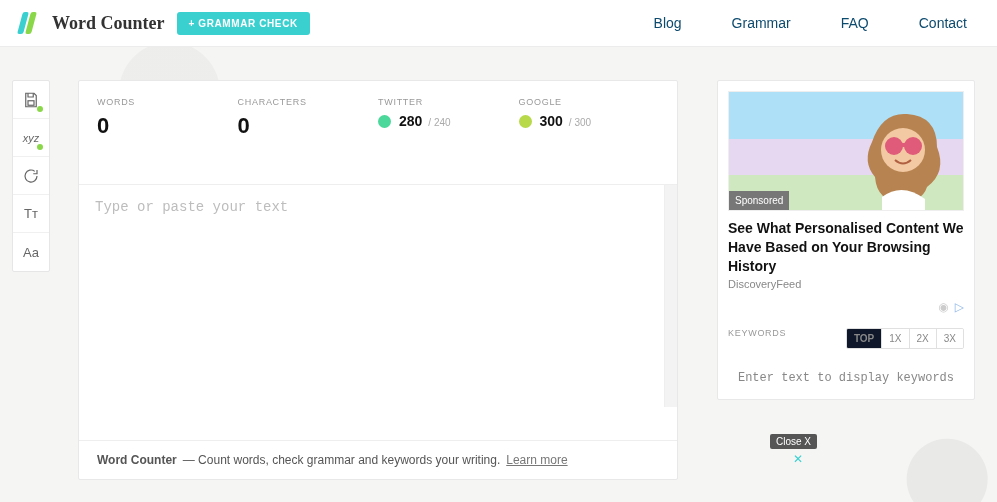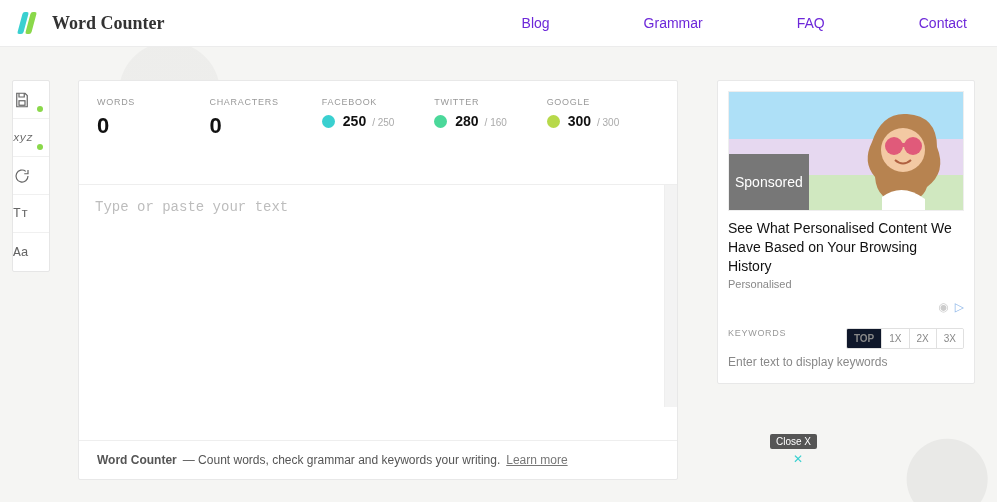--- a/index.html
+++ b/index.html
@@ -6,29 +6,29 @@
 body { font-family: -apple-system, BlinkMacSystemFont, "Segoe UI", Arial, sans-serif; background:#f5f5f3; color:#333; width:997px; height:502px; overflow:hidden; position:relative; }
 
 .hdr { background:#fff; height:47px; display:flex; align-items:center; padding:0 30px 0 20px; border-bottom:1px solid #ececec; }
 .logo-stripes { display:flex; gap:2px; margin-right:18px; transform:skewX(-15deg); }
 .logo-stripes span { width:6px; height:22px; border-radius:2px; }
 .logo-stripes span:nth-child(1){ background:#3ad0d0; }
 .logo-stripes span:nth-child(2){ background:#8ad84a; }
 .title { font-family:Georgia,serif; font-weight:bold; font-size:18px; margin-right:12px; }
 .gram-btn { background:#3ad0d0; color:#fff; font-size:10px; font-weight:bold; letter-spacing:0.06em; padding:6px 12px; border:none; border-radius:3px; cursor:pointer; }
 .nav { margin-left:auto; display:flex; gap:50px; font-size:14px; color:#333; }
-.nav a { text-decoration:none; color:#6d28d9; cursor:pointer;margin-left:44px; }
+.nav a { text-decoration:none; color:#0c4a6e; cursor:pointer; }
 
 .bg-doodle { position:absolute; inset:47px 0 0 0; background:
   radial-gradient(circle at 17% 10%, rgba(0,0,0,0.03) 0 50px, transparent 51px),
   radial-gradient(circle at 95% 95%, rgba(0,0,0,0.05) 0 40px, transparent 41px);
   pointer-events:none; }
 
 .rail { position:absolute; left:12px; top:80px; width:38px; background:#fff; border:1px solid #e6e6e6; border-radius:2px; display:flex; flex-direction:column; align-items:center; }
-.rail-item { width:100%; height:38px; display:flex; align-items:center; color:#666; position:relative; cursor:pointer; border-bottom:1px solid #f0f0f0; font-family:Liberation Mono, monospace; }
+.rail-item { width:100%; height:38px; display:flex; align-items:center; justify-content:center; color:#666; position:relative; cursor:pointer; border-bottom:1px solid #f0f0f0; font-family:Liberation Sans, sans-serif; }
 .rail-item:last-child { border-bottom:none; }
 .rail-item .dot { position:absolute; right:6px; bottom:6px; width:6px; height:6px; border-radius:50%; background:#8ad84a; }
 .rail svg { width:18px; height:18px; stroke:#666; fill:none; stroke-width:1.6; }
 
 .card { position:absolute; left:78px; top:80px; width:600px; height:400px; background:#fff; border:1px solid #e8e8e8; border-radius:2px; display:flex; flex-direction:column;gap:33px; }
 .stats { display:flex; padding:16px 18px 12px; gap:0; }
 .stat { flex:1; }
 .stat-lbl { font-size:9px; letter-spacing:0.08em; color:#999; text-transform:uppercase; margin-bottom:6px; }
 .stat-val-row { display:flex; align-items:baseline; gap:6px; }
 .stat-big { font-size:22px; font-weight:800; color:#111; }
@@ -40,43 +40,44 @@
 textarea.ta { width:100%; height:100%; resize:none; border:none; outline:none; padding:14px 16px; font-family:"Courier New",monospace; font-size:14px; color:#333; }
 textarea.ta::placeholder { color:#bdbdbd; }
 .ta-wrap::after { content:""; position:absolute; right:0; top:0; bottom:0; width:12px; background:linear-gradient(#f3f3f3,#f3f3f3); border-left:1px solid #eee; }
 .scrolltop { position:absolute; right:2px; top:2px; width:8px; height:8px; color:#999; font-size:9px; }
 .cardfoot { border-top:1px solid #eee; padding:12px 18px; font-size:12px; color:#555; display:flex; align-items:baseline; gap:6px; }
 .cardfoot a { color:#777; text-decoration:underline; cursor:pointer; }
 
 .side { position:absolute; right:22px; top:80px; width:258px; background:#fff; border:1px solid #e8e8e8; border-radius:2px; padding:10px 10px 14px; }
 .ad-img { width:100%; height:120px; background:linear-gradient(180deg,#aee0f7 0 40%,#e6d8f0 40% 70%,#d0e8c0 70% 100%); position:relative; border:1px solid #eee; overflow:hidden; }
 .ad-img .person { position:absolute; right:6px; top:10px; width:110px; height:110px; }
-.ad-tag { position:absolute; left:0; bottom:0; background:#777; color:#fff; font-size:14px; padding:20px 6px; }
-.ad-title { font-size:14px; font-weight:400; line-height:1.35; margin-top:8px; color:#111; }
+.ad-tag { position:absolute; left:0; bottom:0; background:#777; color:#fff; font-size:10px; padding:4px 6px; }
+.ad-title { font-size:14px; font-weight:700; line-height:1.35; margin-top:8px; color:#111; }
 .ad-src { font-size:11px; color:#888; margin-top:2px; }
 .ad-icons { display:flex; justify-content:flex-end; gap:6px; margin-top:10px; color:#8fb7e8; font-size:12px; }
 .kw-row { display:flex; margin-top:14px; }
 .kw-lbl { font-size:9px; letter-spacing:0.08em; color:#999; flex:1; }
 .kw-tabs { display:flex; border:1px solid #e0e0e0; border-radius:2px; overflow:hidden; }
 .kw-tabs button { background:#fff; border:none; border-left:1px solid #e0e0e0; font-size:10px; color:#888; padding:4px 7px; cursor:pointer; }
 .kw-tabs button:first-child { border-left:none; background:#0f172a; font-weight:600; }
-.kw-empty { font-size:12px; color:#888; margin-top:6px; }
+.kw-empty { text-align:center; font-size:12px; color:#888; margin-top:22px;font-family:Liberation Mono, monospace; }
 
 .closex { position:absolute; left:770px; top:434px; background:#555; color:#fff; font-size:10px; padding:2px 6px; border-radius:2px; cursor:pointer; }
 .x-ic { position:absolute; left:793px; top:452px; color:#3ad0d0; font-size:12px; cursor:pointer; }
 </style>
 </head>
 <body>
 
 <div class="hdr">
   <div class="logo-stripes">
       <span></span>
       <span></span>
     </div>
   <div class="title">Word Counter</div>
+  <button class="gram-btn">+ GRAMMAR CHECK</button>
   <nav class="nav">
     <a>Blog</a>
     <a>Grammar</a>
     <a>FAQ</a>
     <a>Contact</a>
   </nav>
 </div>
 
 <div class="bg-doodle"></div>
 
@@ -111,33 +112,25 @@
   <div class="stats">
     <div class="stat">
       <div class="stat-lbl">WORDS</div>
       <div class="stat-big">0</div>
     </div>
     <div class="stat">
       <div class="stat-lbl">CHARACTERS</div>
       <div class="stat-big">0</div>
     </div>
     <div class="stat">
-      <div class="stat-lbl">FACEBOOK</div>
-      <div class="stat-val-row">
-        <span class="sw fb"></span>
-        <span class="stat-bold">250</span>
-        <span class="stat-max">/ 250</span>
-      </div>
-    </div>
-    <div class="stat">
       <div class="stat-lbl">TWITTER</div>
       <div class="stat-val-row">
         <span class="sw tw"></span>
         <span class="stat-bold">280</span>
-        <span class="stat-max">/ 160</span>
+        <span class="stat-max">/ 240</span>
       </div>
     </div>
     <div class="stat">
       <div class="stat-lbl">GOOGLE</div>
       <div class="stat-val-row">
         <span class="sw gg"></span>
         <span class="stat-bold">300</span>
         <span class="stat-max">/ 300</span>
       </div>
     </div>
@@ -160,21 +153,21 @@
       <circle cx="56" cy="48" r="22" fill="#f3c9a3"></circle>
       <circle cx="47" cy="44" r="9" fill="#e05a7a"></circle>
         <circle cx="66" cy="44" r="9" fill="#e05a7a"></circle>
       <rect x="54" y="41" width="6" height="4" fill="#e05a7a"></rect>
       <path d="M48 58 Q56 65 64 58" stroke="#b06040" stroke-width="2" fill="none"></path>
       <path d="M35 95 Q55 80 78 97 L78 110 L35 110 Z" fill="#fff"></path>
     </svg>
     <span class="ad-tag">Sponsored</span>
   </div>
   <div class="ad-title">See What Personalised Content We Have Based on Your Browsing History</div>
-  <div class="ad-src">Personalised</div>
+  <div class="ad-src">DiscoveryFeed</div>
   <div class="ad-icons">
     <span style="color:#ccc;">◉</span>
     <span>▷</span>
   </div>
   <div class="kw-row">
     <span class="kw-lbl">KEYWORDS</span>
     <div class="kw-tabs">
       <button>TOP</button>
       <button>1X</button>
       <button>2X</button>

